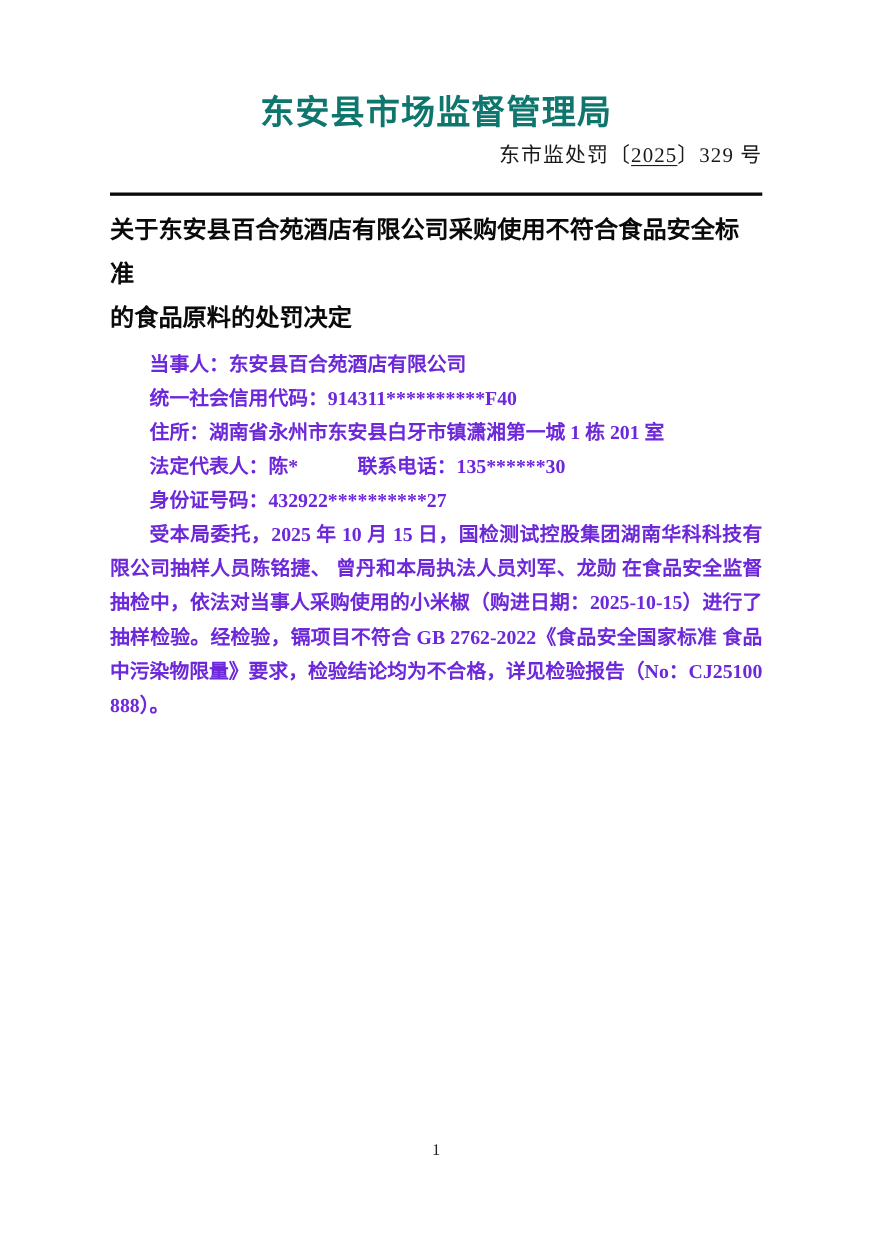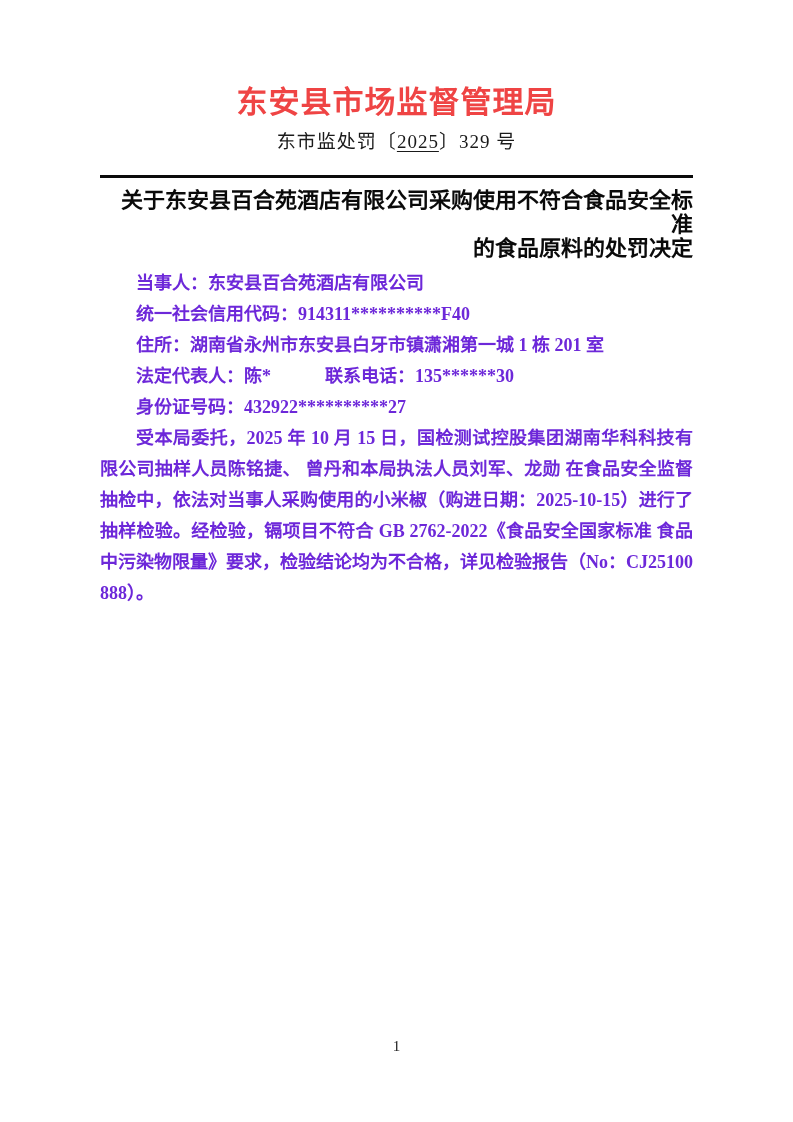--- a/index.html
+++ b/index.html
@@ -20,45 +20,45 @@
     overflow: hidden;
   }
   .title-line {
     margin: 0;
     text-align: center;
     font-family: "Liberation Sans", "DejaVu Sans", sans-serif;
     font-weight: bold;
     font-size: 31px;
     line-height: 40px;
     letter-spacing: 1px;
-    color: #ef4444;
+    color: #0f766e;
   }
   .doc-no {
     margin-top: 6px;
-    text-align: center;
+    text-align: right;
     font-size: 19px;
     line-height: 26px;
     letter-spacing: 1px;
     color: #1a1a1a;
   }
   .doc-no .underline {
     text-decoration: underline;
     text-underline-offset: 3px;
   }
   .rule {
     border: none;
     border-top: 3px solid #0a0a0a;
     margin: 20px 0 0 0;
   }
   .subject {
     margin-top: 11px;
-    text-align: right;
+    text-align: left;
     font-weight: bold;
     font-size: 22px;
-    line-height: 24px;
+    line-height: 40px;
     color: #0a0a0a;
   }
   .body-block {
     margin-top: 7px;
   }
   .body-block p {
     margin: 0;
     font-size: 18px;
     line-height: 31px;
     text-align: justify;

